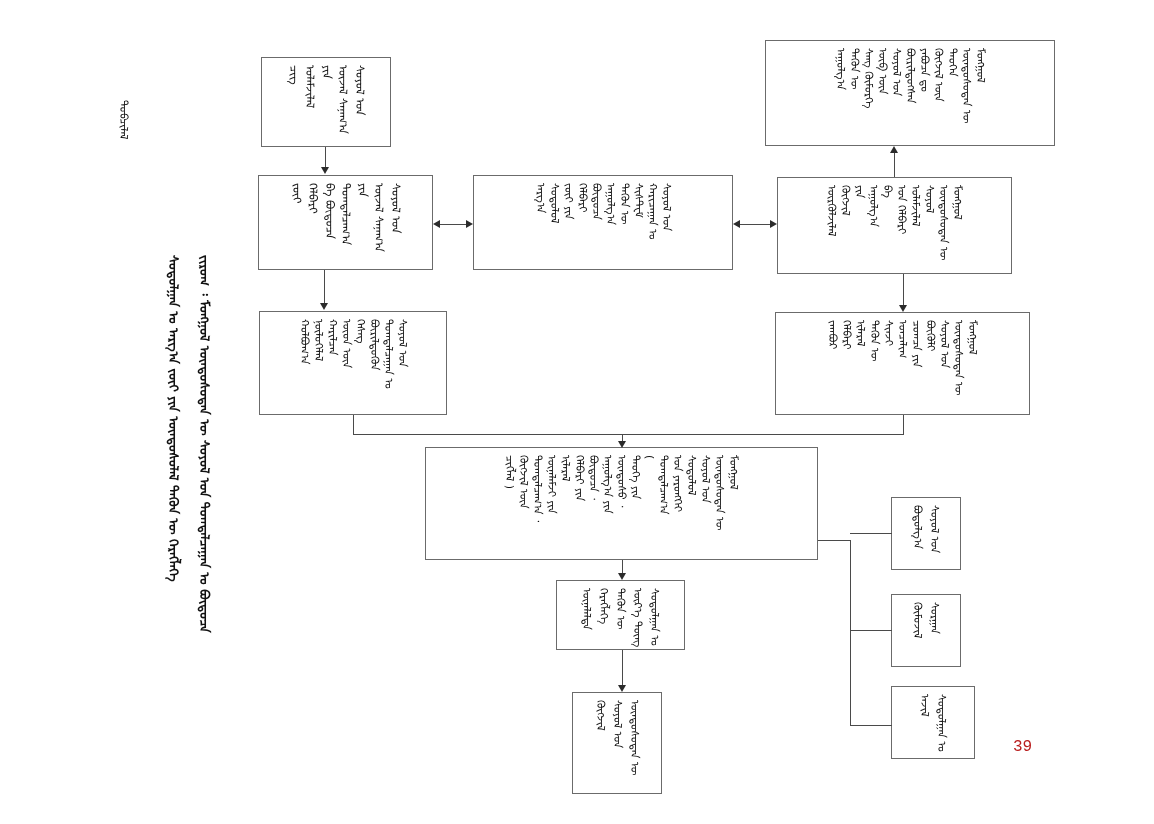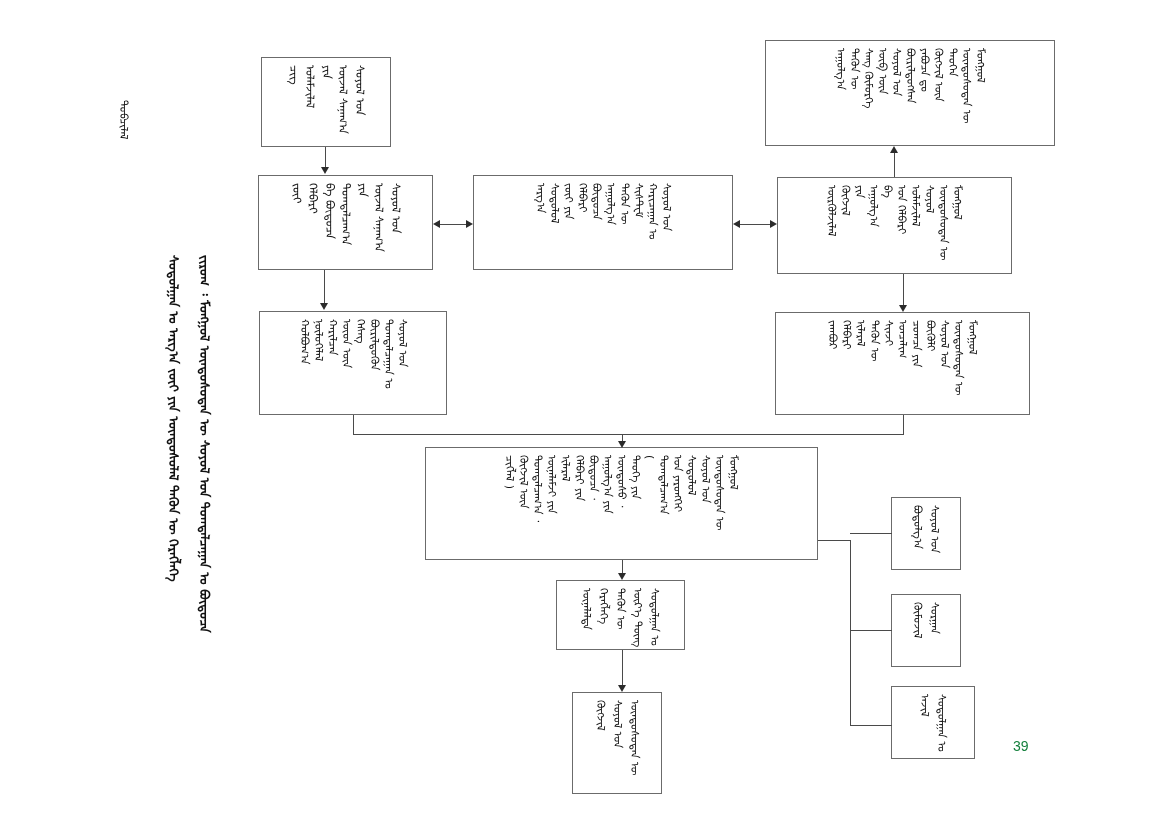--- a/index.html
+++ b/index.html
@@ -91,23 +91,23 @@
   }
   .side-title .mong {
     font-size: 13px;
     line-height: 1.0;
     margin: 0 9px;
     font-weight: 700;
   }
 
   .page-no {
     position: absolute;
-    font-family: Liberation Sans, sans-serif;
-    font-size: 14px;
-    color: #15803d;
+    font-family: Liberation Mono, monospace;
+    font-size: 16px;
+    color: #b91c1c;
   }
 </style>
 </head>
 <body>
 
 <div id="page">
 
   <div class="margin-label" style="left:118px; top:100px;">
     <span class="mong">ᠲᠣᠪᠴᠢᠯᠠᠯ</span>
   </div>

